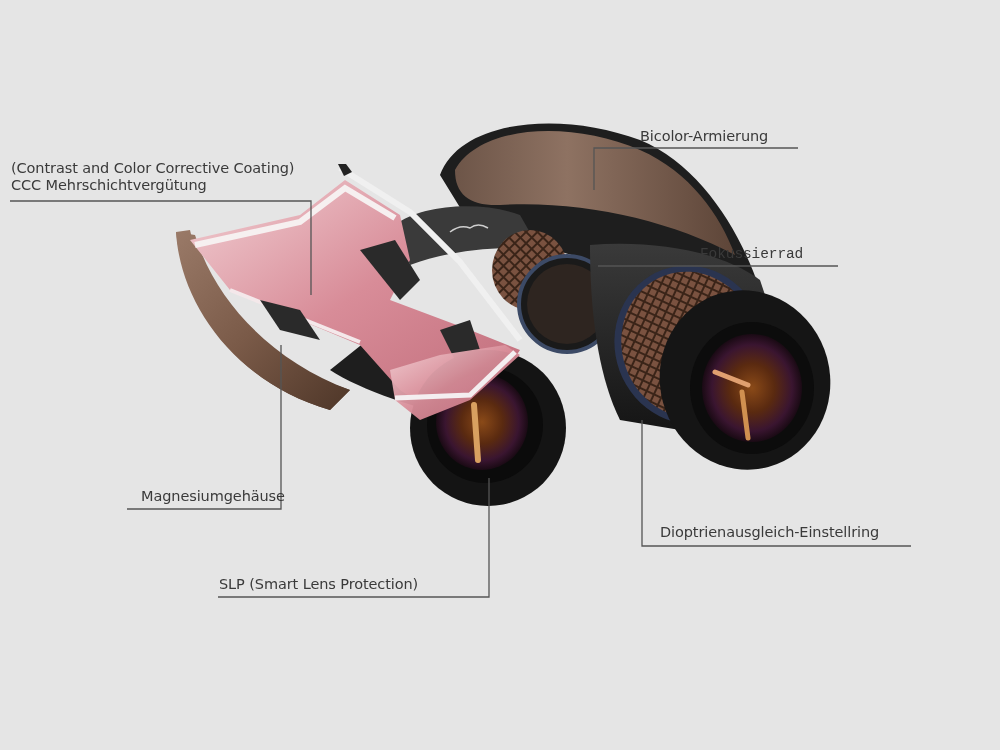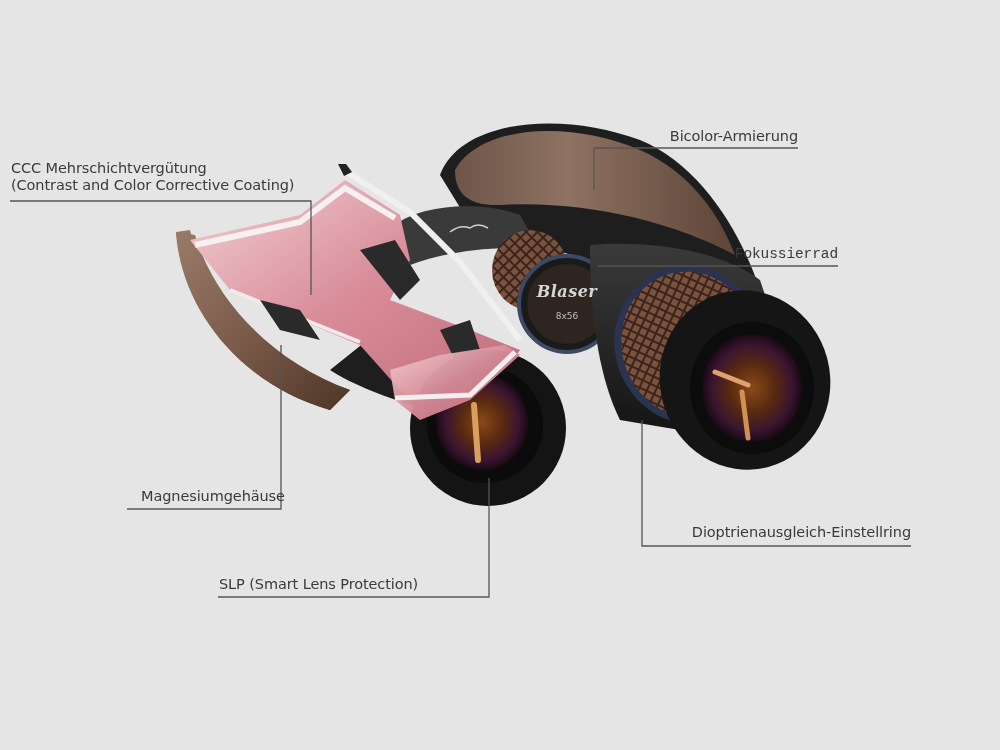--- a/index.html
+++ b/index.html
@@ -12,21 +12,21 @@
     .stage { position: absolute; left: 0; top: 0; width: 1000px; height: 750px; }
     .illustration { position: absolute; left: 0; top: 0; }
     .label {
       position: absolute;
       font-size: 14.5px;
       color: #3a3a3a;
       line-height: 17px;
       white-space: nowrap;
       letter-spacing: -0.1px;
     }
-    .label.right { text-align: right; }
+    .label.right { text-align: left; }
   </style>
 </head>
 <body>
 
 <div class="stage">
 
   <svg class="illustration" width="1000" height="750" viewBox="0 0 1000 750" xmlns="http://www.w3.org/2000/svg">
     <defs>
       <linearGradient id="brownArmor" x1="0" y1="0" x2="1" y2="1">
         <stop offset="0" stop-color="#9a7a68"></stop>
@@ -118,28 +118,24 @@
       <polyline points="838,266 598,266"></polyline>
 
       <polyline points="127,509 281,509 281,345"></polyline>
 
       <polyline points="218,597 489,597 489,478"></polyline>
 
       <polyline points="911,546 642,546 642,420"></polyline>
     </g>
   </svg>
 
-  <div style="position:absolute; left:527px; top:282px; width:80px; text-align:center;">
-    <div style="font-family:'DejaVu Serif','Liberation Serif',serif; font-style:italic; font-weight:bold; font-size:16px; color:#d6d6d6; letter-spacing:0.5px;">Blaser</div>
-    <div style="font-size:9px; color:#bfbfbf; margin-top:10px;">8x56</div>
-  </div>
 
   <div class="label" style="left:11px; top:160px;">
+    <div>(Contrast and Color Corrective Coating)</div>
     <div>CCC Mehrschichtvergütung</div>
-    <div>(Contrast and Color Corrective Coating)</div>
   </div>
 
   <div class="label right" style="left:640px; top:128px; width:158px;">
     <div>Bicolor-Armierung</div>
   </div>
 
   <div class="label right" style="left:700px; top:246px; width:138px;font-family:Liberation Mono, monospace;">
     <div>Fokussierrad</div>
   </div>
 

